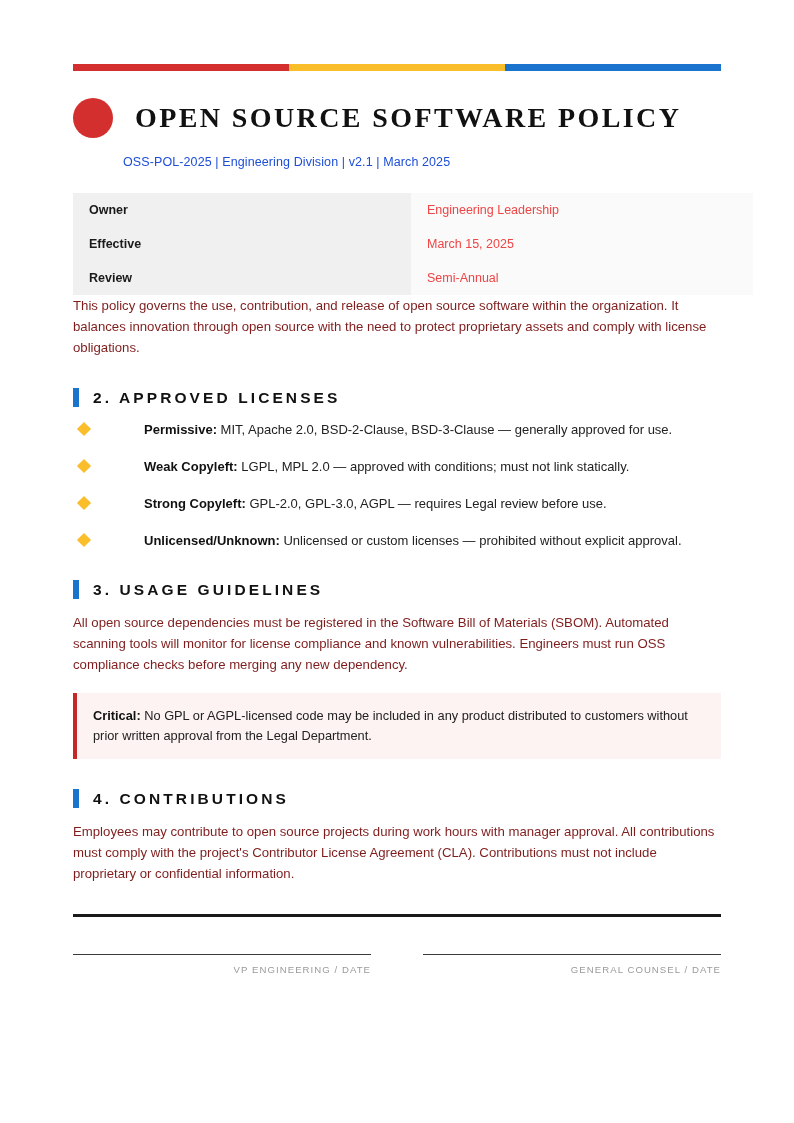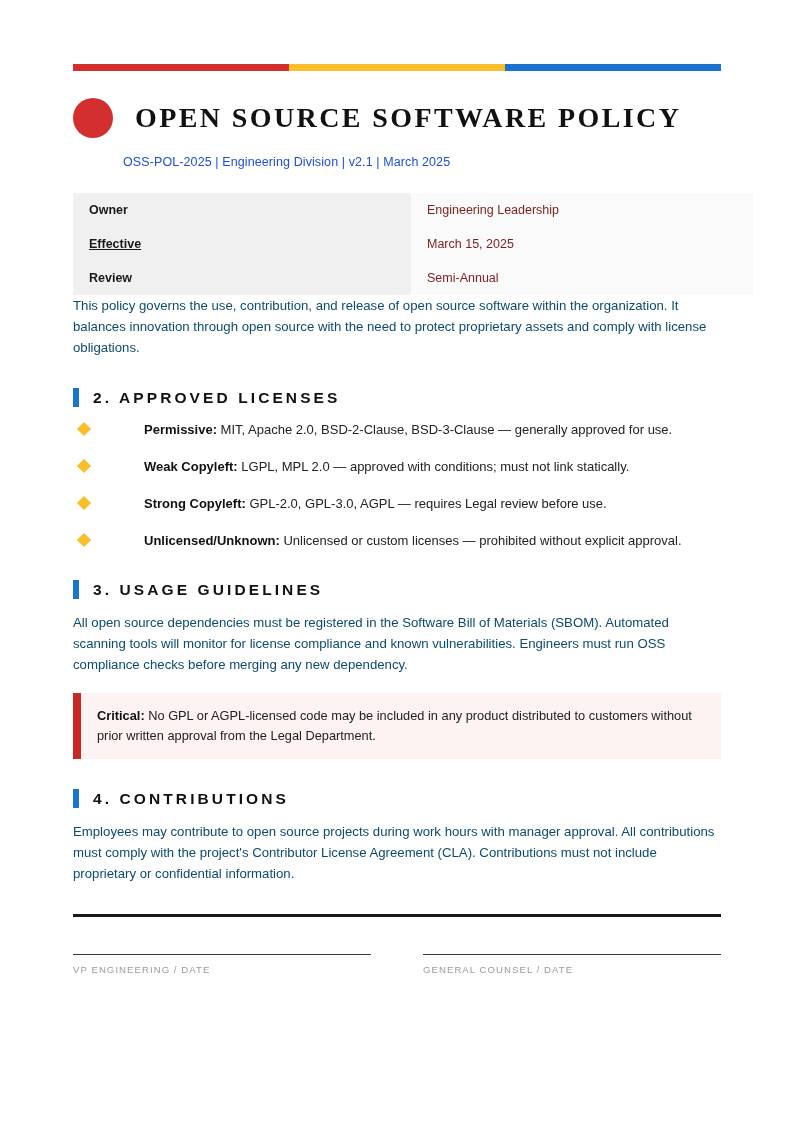--- a/index.html
+++ b/index.html
@@ -83,21 +83,21 @@
   .meta-key {
     width: 322px;
     background: #f0f0f0;
     font-weight: bold;
     color: #1a1a1a;
     padding-left: 16px !important;
   }
   .meta-val {
     width: 326px;
     background: #fafafa;
-    color: #7f1d1d;
+    color: #ef4444;
     padding-left: 16px !important;
   }
 
   
   .section-head {
     display: flex;
     align-items: center;
     margin-top: 30px;
     margin-bottom: 13px;
   }
@@ -113,21 +113,21 @@
     letter-spacing: 3.1px;
     color: #111111;
     text-transform: uppercase;
     line-height: 1;
   }
 
   
   .body-text {
     font-size: 13.2px;
     line-height: 21px;
-    color: #0c4a6e;
+    color: #7f1d1d;
     margin: 0;
     width: 648px;
   }
 
   
   .lic-list {
     list-style: none;
     margin: 0;
     padding: 0;
     width: 648px;
@@ -151,21 +151,21 @@
     transform: rotate(45deg);
   }
   .lic-text { flex: 1; }
   .lic-label { font-weight: bold; color: #111111; padding-left: 41px; }
 
   
   .callout {
     margin-top: 18px;
     width: 648px;
     box-sizing: border-box;
-    border-left: 8px solid #6d28d9;
+    border-left: 4px solid #6d28d9;
     background: #fdf3f3;
     padding: 13px 16px 14px 16px;
   }
   .callout-text {
     margin: 0;
     font-size: 12.8px;
     line-height: 19.5px;
     color: #222222;
   }
   .callout-label { font-weight: bold; color: #111111; }
@@ -175,21 +175,21 @@
     margin-top: 30px;
     width: 648px;
     height: 3px;
     background: #1a1a1a;
   }
   .sig-row {
     display: flex;
     margin-top: 37px;
     width: 648px;
   }
-  .sig-col { width: 298px; }
+  .sig-col { width: 298px; text-align: right; }
   .sig-col.second { margin-left: 52px; }
   .sig-line {
     height: 1px;
     background: #3a3a3a;
     width: 100%;
   }
   .sig-label {
     margin-top: 9px;
     font-size: 9.6px;
     letter-spacing: 1.05px;
@@ -214,21 +214,21 @@
   </div>
   <div class="doc-subtitle">OSS-POL-2025 | Engineering Division | v2.1 | March 2025</div>
 
   <table class="meta-table">
     <tbody>
       <tr>
         <td class="meta-key" style="background: rgb(240, 240, 240);">Owner</td>
         <td class="meta-val" style="background: rgb(250, 250, 250);">Engineering Leadership</td>
       </tr>
       <tr>
-        <td class="meta-key" style="background: rgb(240, 240, 240); text-decoration: underline;">Effective</td>
+        <td class="meta-key" style="background: rgb(240, 240, 240);">Effective</td>
         <td class="meta-val" style="background: rgb(250, 250, 250);">March 15, 2025</td>
       </tr>
       <tr>
         <td class="meta-key" style="background: rgb(240, 240, 240);">Review</td>
         <td class="meta-val" style="background: rgb(250, 250, 250);">Semi-Annual</td>
       </tr>
     </tbody>
   </table>
 
   <p class="body-text">This policy governs the use, contribution, and release of open source software within the organization. It balances innovation through open source with the need to protect proprietary assets and comply with license obligations.</p>

